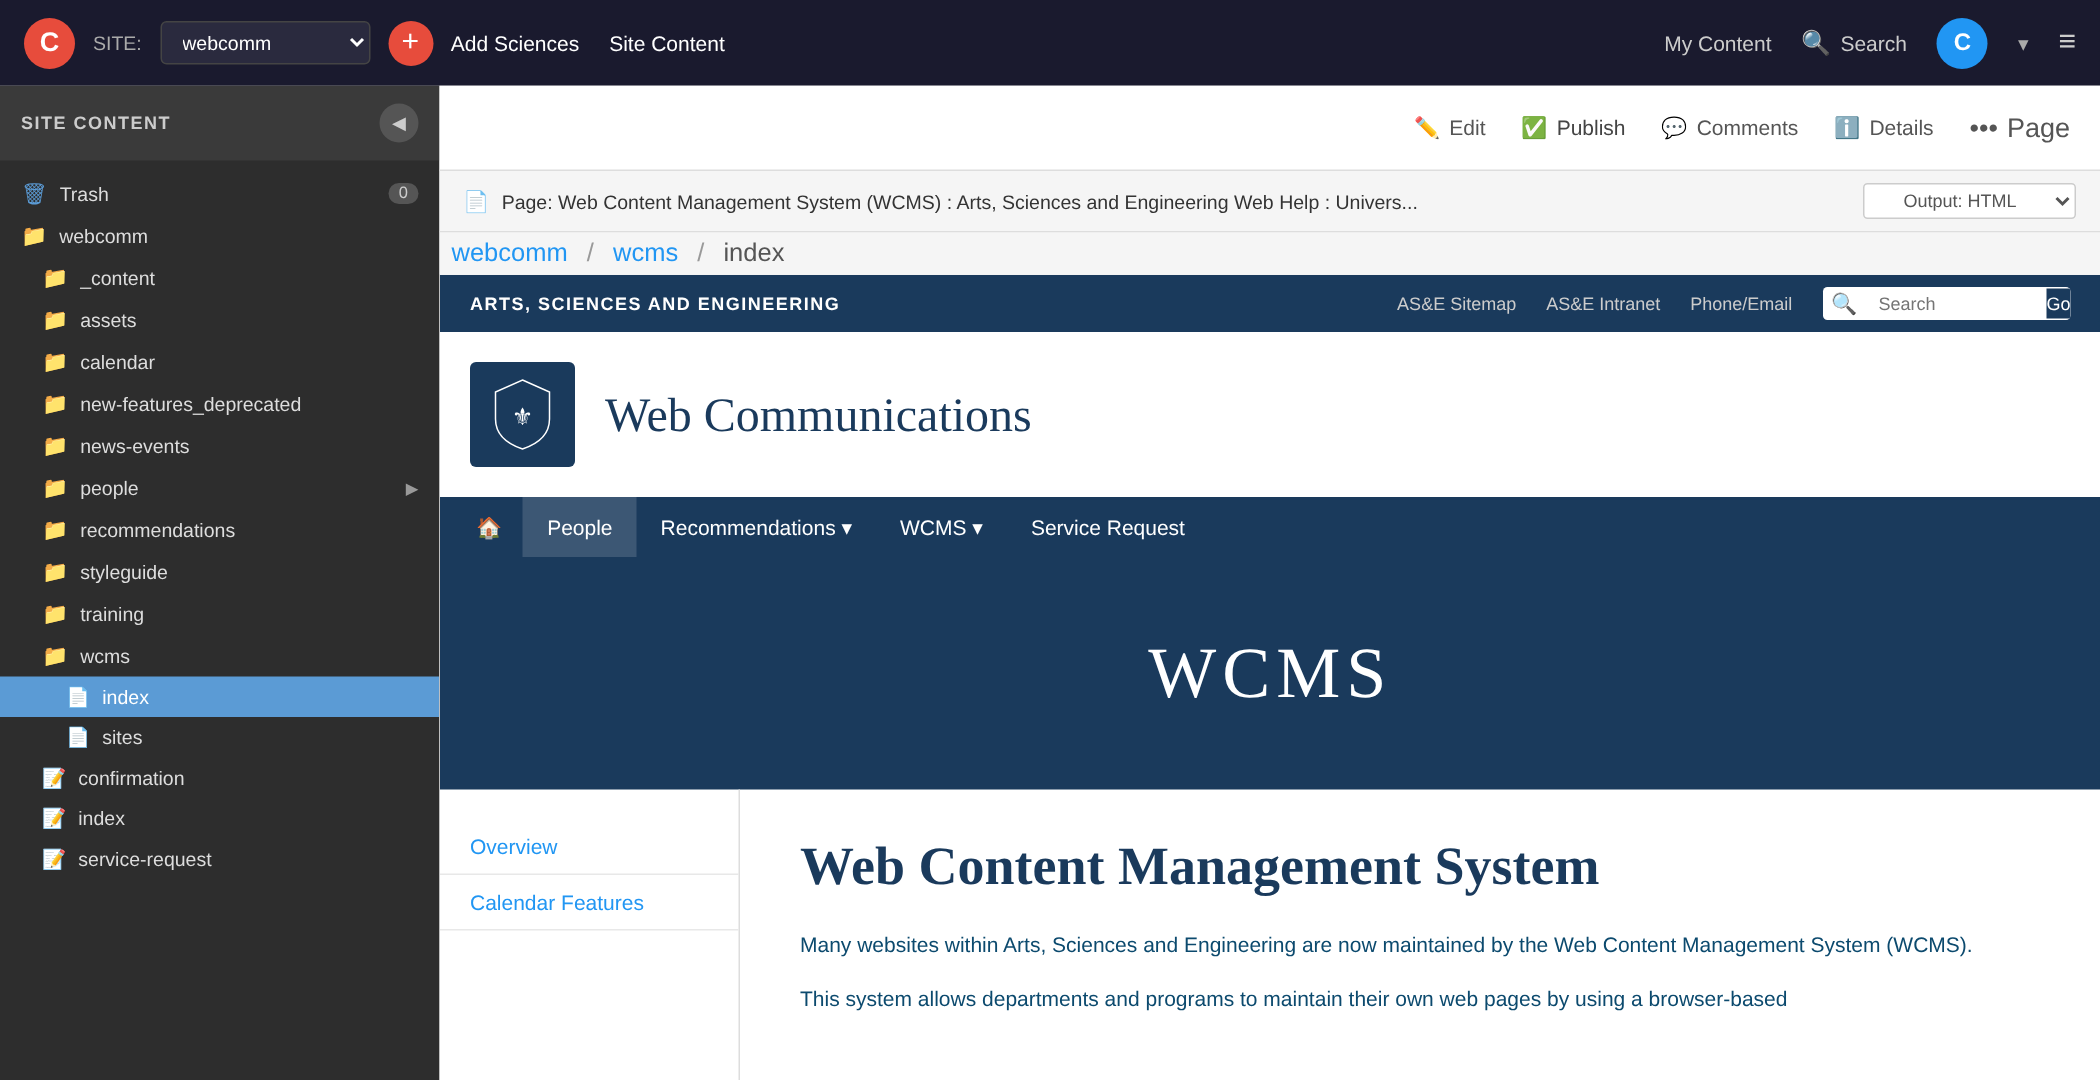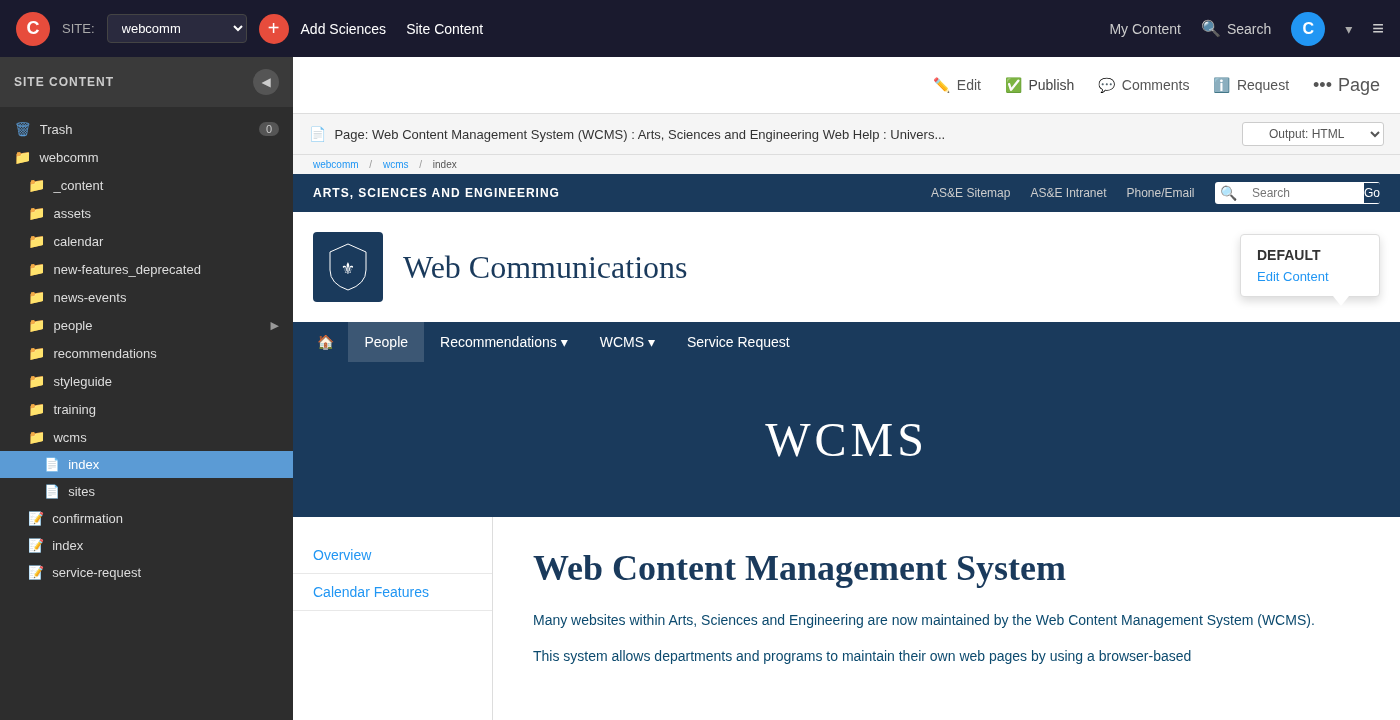--- a/index.html
+++ b/index.html
@@ -221,22 +221,22 @@
     .output-selector {
       background: white;
       border: 1px solid #ccc;
       padding: 3px 22px;
       font-size: 12px;
       color: #555;
       cursor: pointer;
       border-radius: 3px;
     }
     .breadcrumb {
-      padding: 4px 16px;
-      font-size: 10px;
+      padding: 4px 4px;
+      font-size: 17px;
       color: #2196F3;
       background: #f5f5f5;
       flex-shrink: 0;
     }
     .breadcrumb span { color: #999; margin: 0 4px; }
 
     
     #preview-area {
       flex: 1;
       overflow-y: auto;
@@ -535,21 +535,21 @@
       <button class="action-btn publish">
         <span>✅</span>
         <span>Publish</span>
       </button>
       <button class="action-btn">
         <span>💬</span>
         <span>Comments</span>
       </button>
       <button class="action-btn">
         <span>ℹ️</span>
-        <span>Request</span>
+        <span>Details</span>
       </button>
       <button class="action-btn more-btn">
         <span>•••</span>
         <span>Page</span>
       </button>
     </div>
 
     <div id="page-header">
       <span class="page-icon">📄</span>
       <span class="page-title-text">Page: Web Content Management System (WCMS) : Arts, Sciences and Engineering Web Help : Univers...</span>
@@ -561,24 +561,20 @@
     <div class="breadcrumb">
       <span style="color:#2196F3;cursor:pointer;">webcomm</span>
       <span> / </span>
       <span style="color:#2196F3;cursor:pointer;">wcms</span>
       <span> / </span>
       <span style="color:#555;">index</span>
     </div>
 
     <div id="preview-area">
 
-      <div class="default-popup">
-        <div class="popup-default-label">DEFAULT</div>
-        <div class="popup-edit-link">Edit Content</div>
-      </div>
 
       <div class="preview-site-header">
         <span class="preview-site-title">ARTS, SCIENCES AND ENGINEERING</span>
         <div class="preview-site-nav">
           <span class="preview-nav-link">AS&amp;E Sitemap</span>
           <span class="preview-nav-link">AS&amp;E Intranet</span>
           <span class="preview-nav-link">Phone/Email</span>
           <div class="preview-search-bar">
             <span style="padding:3px 6px;color:#888;">🔍</span>
             <input class="preview-search-input" placeholder="Search" style="">

